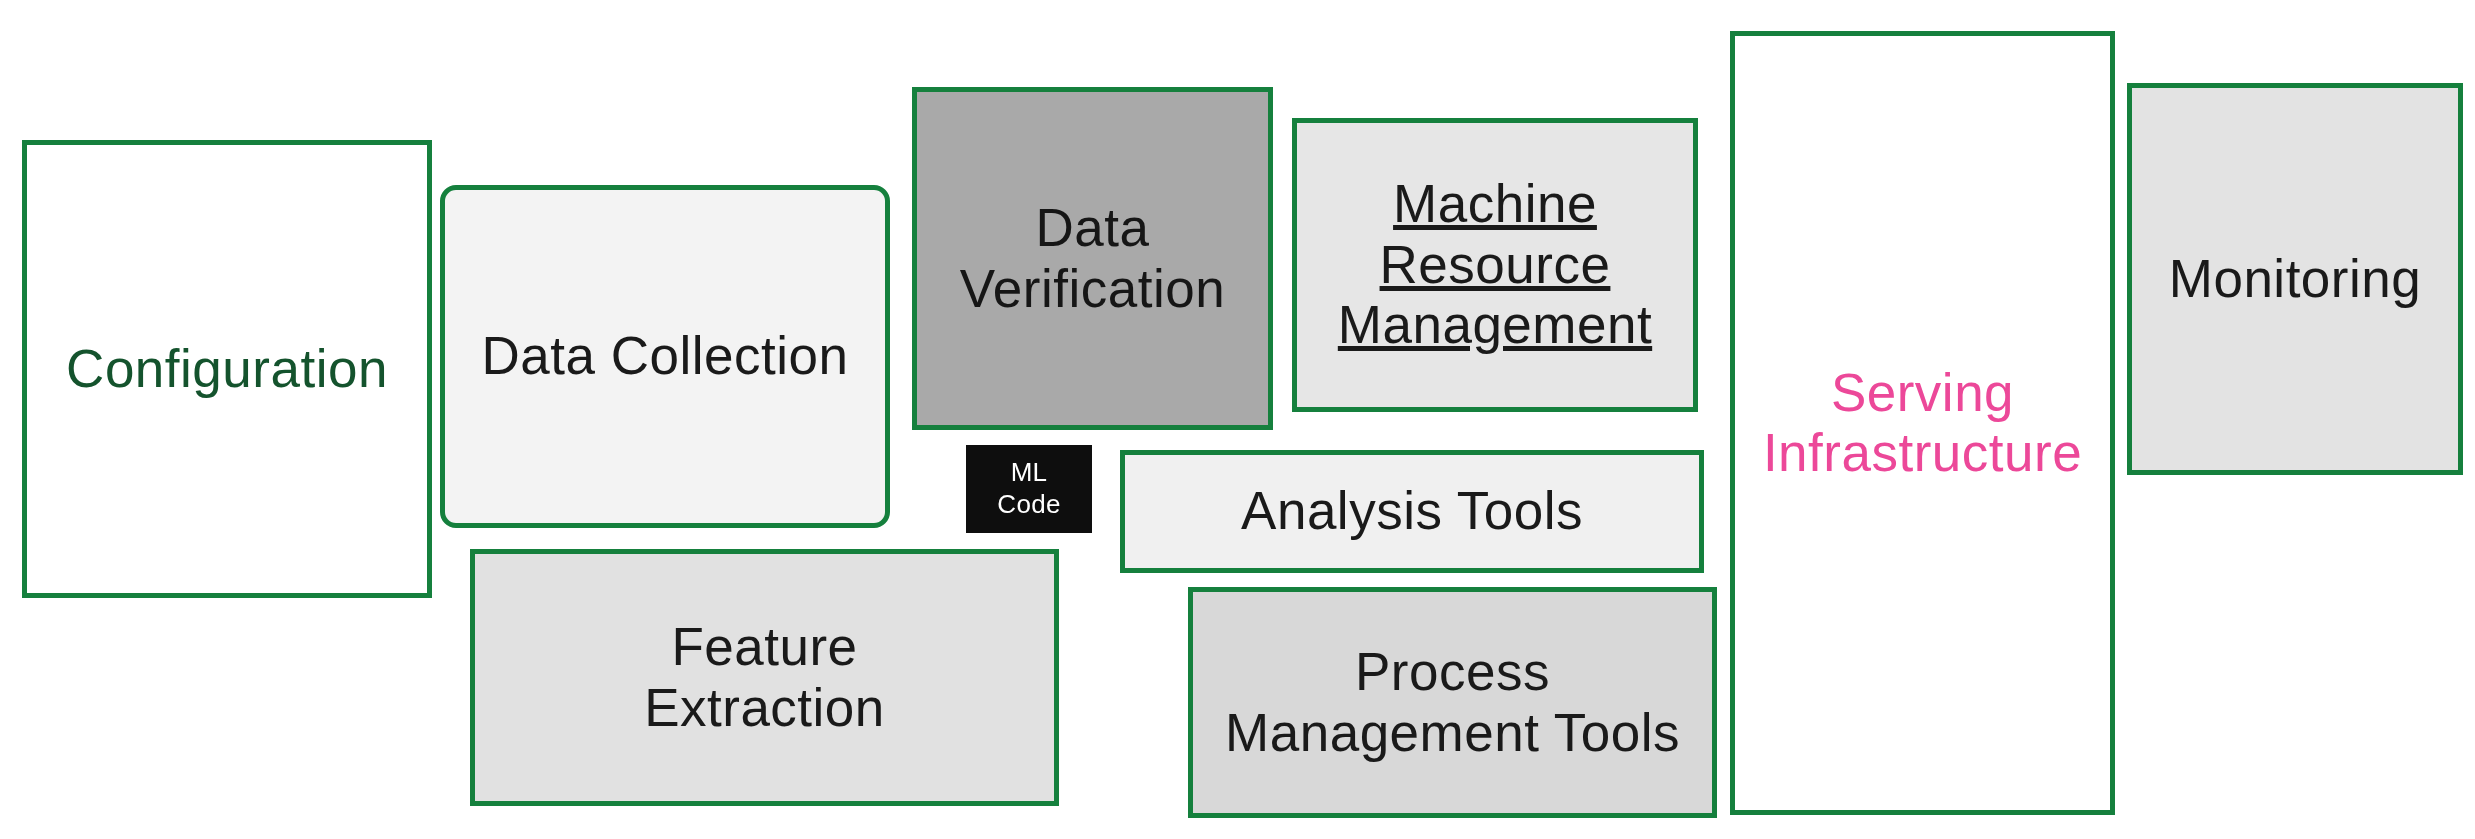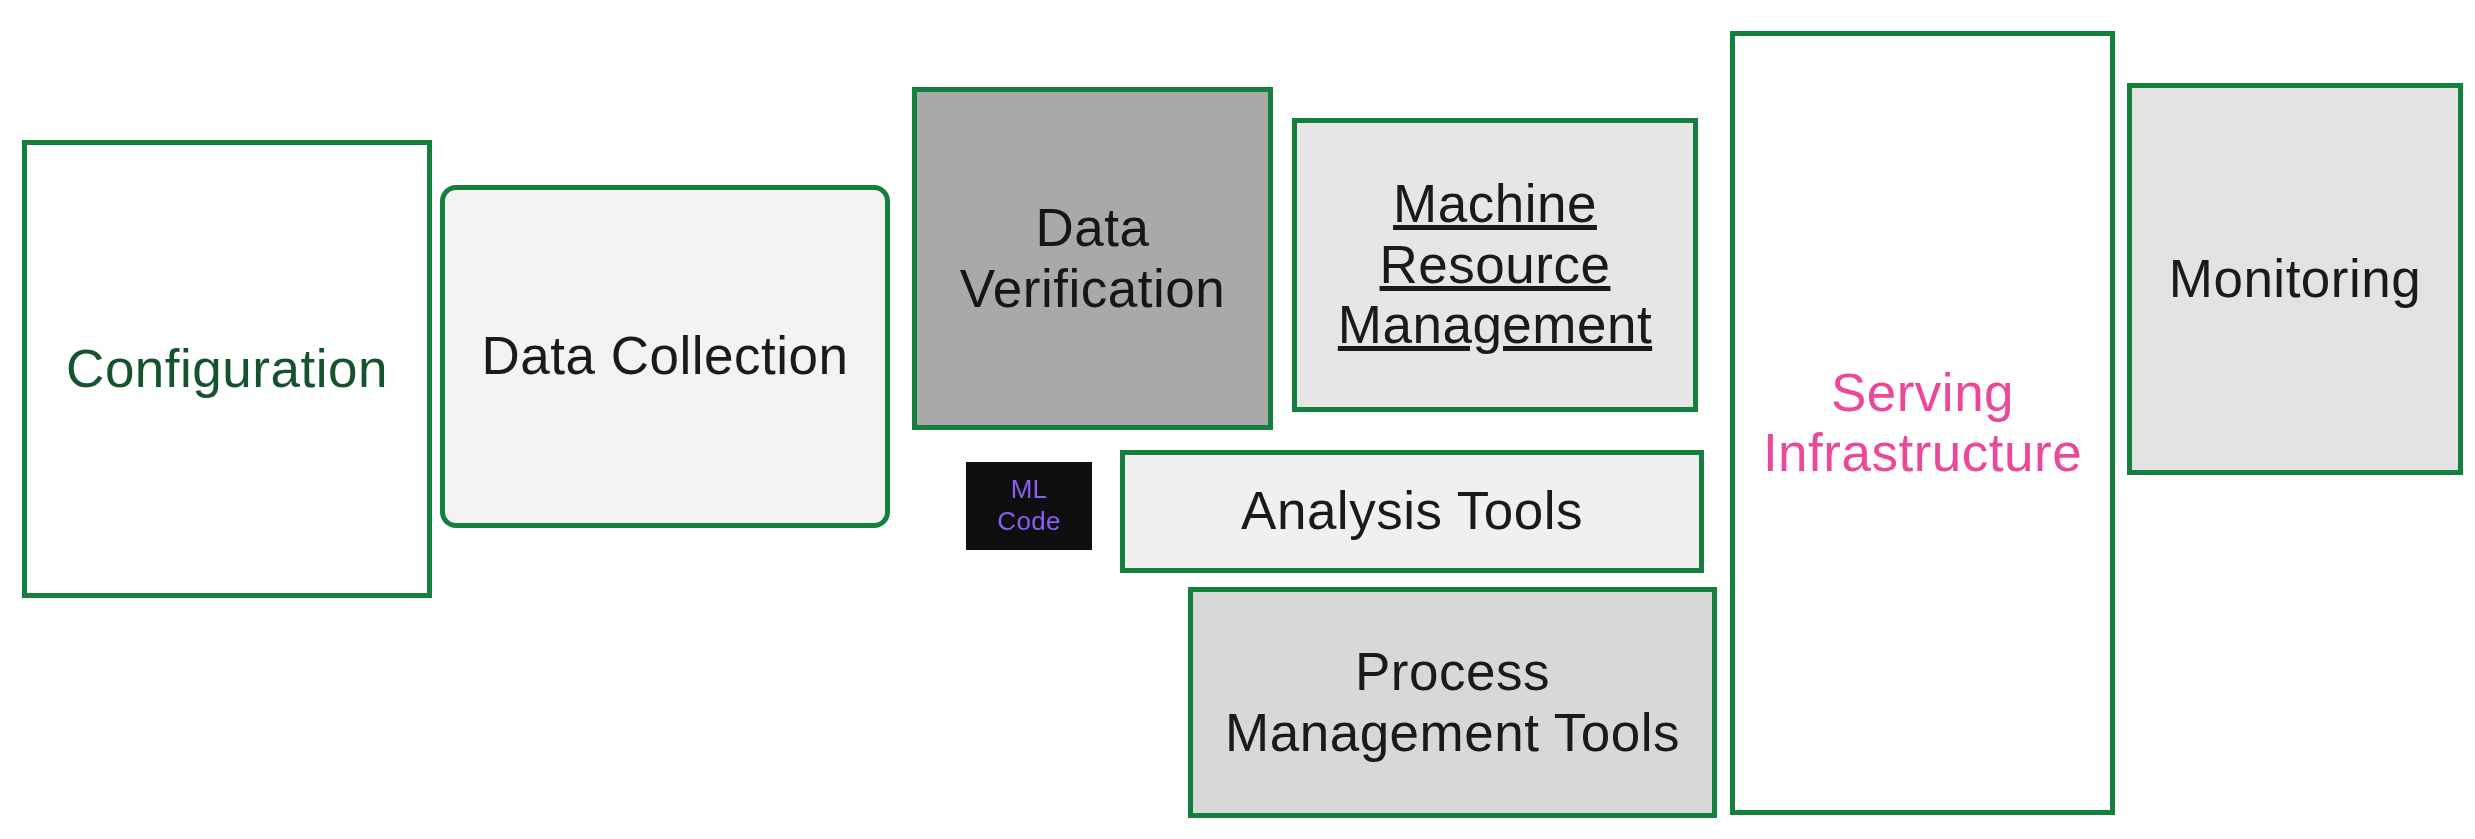--- a/index.html
+++ b/index.html
@@ -51,27 +51,31 @@
 <div class="stage">
 
   <div class="box b-configuration" style="background-color: rgb(255, 255, 255); color: #14532d;">
     <span class="label">Configuration</span>
   </div>
 
   <div class="box b-data-collection" style="background-color: rgb(243, 243, 243); color: rgb(26, 26, 26);">
     <span class="label">Data Collection</span>
   </div>
 
+  <div class="box b-feature-extraction" style="background-color: rgb(225, 225, 225); color: rgb(26, 26, 26);">
+    <span class="label">Feature
+Extraction</span>
+  </div>
 
   <div class="box b-data-verification" style="background-color: rgb(169, 169, 169); color: rgb(22, 22, 22);">
     <span class="label">Data
 Verification</span>
   </div>
 
-  <div class="box b-ml-code" style="background-color: rgb(14, 14, 14); color: #8b5cf6; margin-top: 17px;">
+  <div class="box b-ml-code" style="background-color: rgb(14, 14, 14); color: #ffffff;">
     <span class="label">ML
 Code</span>
   </div>
 
   <div class="box b-analysis-tools" style="background-color: rgb(240, 240, 240); color: rgb(26, 26, 26);">
     <span class="label">Analysis Tools</span>
   </div>
 
   <div class="box b-machine-resource-mgmt" style="background-color: rgb(230, 230, 230); color: rgb(26, 26, 26); text-decoration: underline;">
     <span class="label">Machine

